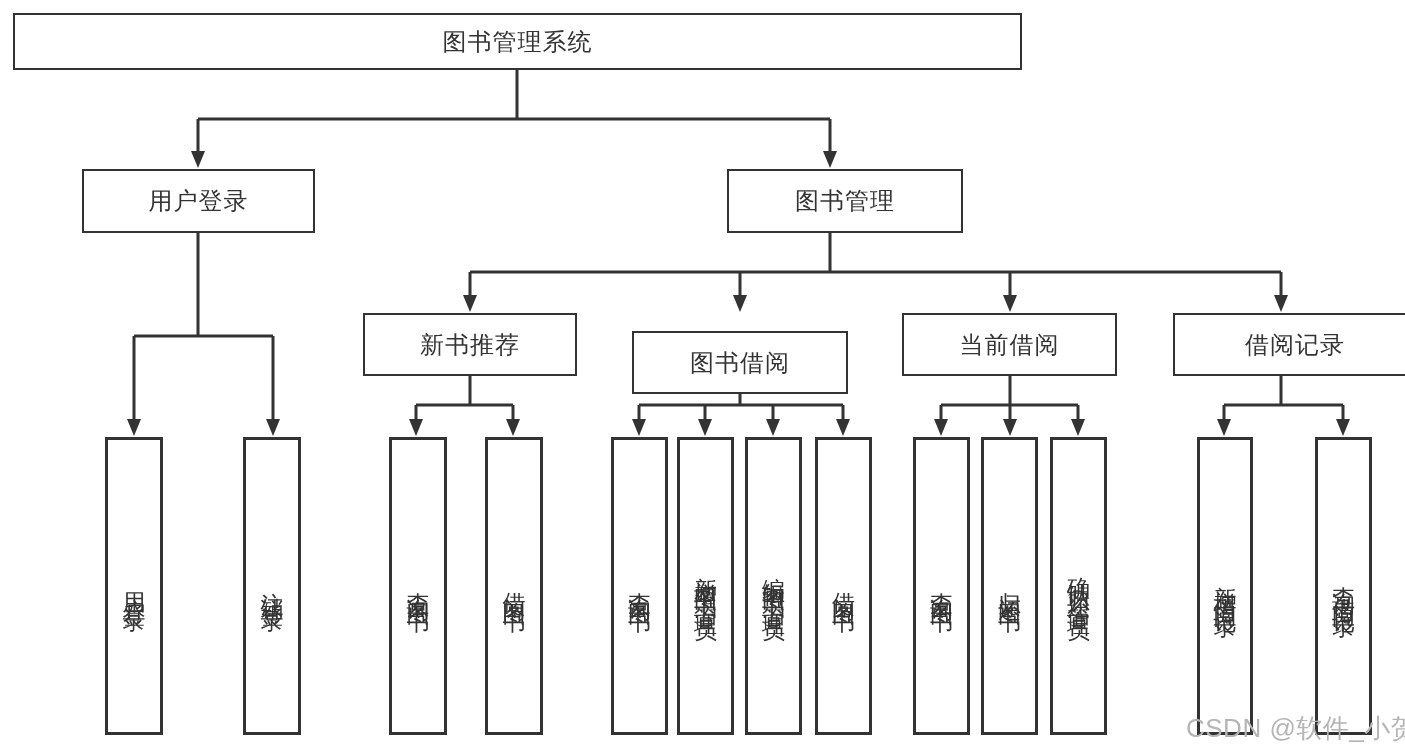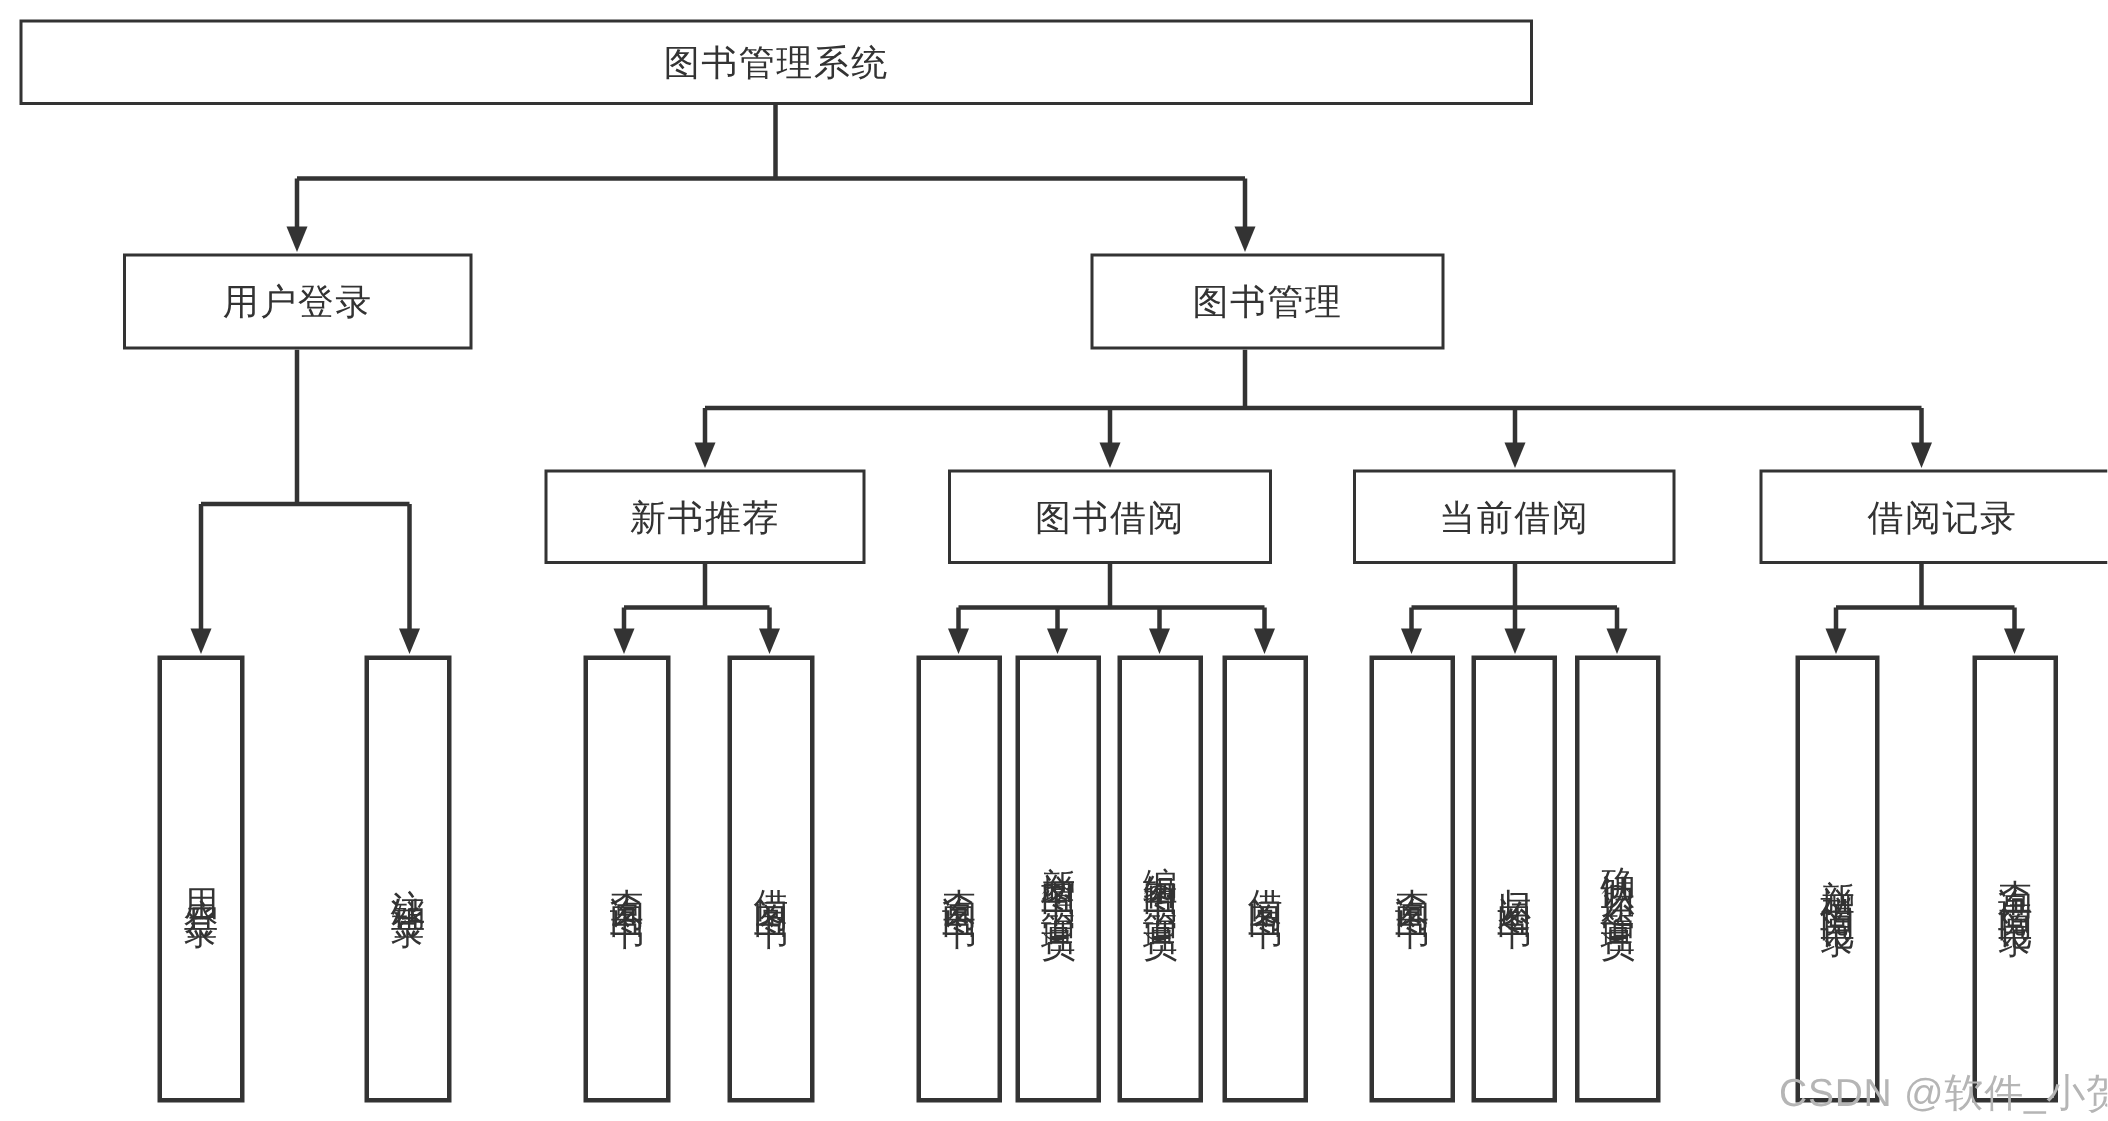--- a/index.html
+++ b/index.html
@@ -62,21 +62,21 @@
     letter-spacing: 6px;
     line-height: 1;
     white-space: nowrap;
   }
 
   
   .n-root          { left: 13px;   top: 13px;  width: 1009px; height: 57px; font-family: Liberation Serif, serif; }
   .n-user-login    { left: 82px;   top: 169px; width: 233px;  height: 64px; }
   .n-book-mgmt     { left: 711px;  top: 169px; width: 236px;  height: 64px; margin-left: 16px; }
   .n-recommend     { left: 363px;  top: 313px; width: 214px;  height: 63px; }
-  .n-borrow        { left: 632px;  top: 313px; width: 216px;  height: 63px; }
+  .n-borrow        { left: 632px;  top: 331px; width: 216px;  height: 63px; }
   .n-current       { left: 902px;  top: 313px; width: 215px;  height: 63px; align-items: center; }
   .n-records       { left: 1173px; top: 313px; width: 244px;  height: 63px; }
 
   .leaf { top: 437px; height: 298px; }
   .lf-1  { left: 105px;  width: 58px; }
   .lf-2  { left: 243px;  width: 58px; }
   .lf-3  { left: 389px;  width: 58px; }
   .lf-4  { left: 485px;  width: 58px; }
   .lf-5  { left: 611px;  width: 57px; }
   .lf-6  { left: 677px;  width: 57px; }

